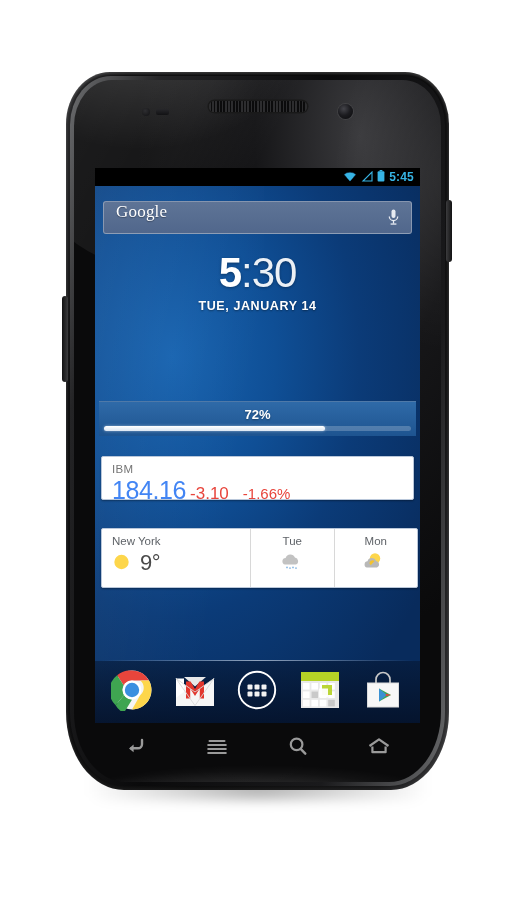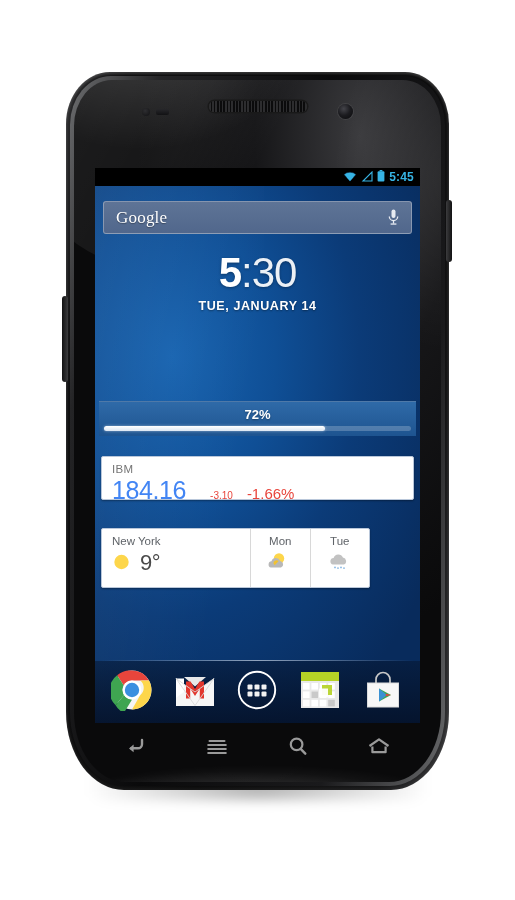--- a/index.html
+++ b/index.html
@@ -103,21 +103,21 @@
   }
   .sb-clock{font-size:12px;font-weight:bold;color:#37b4e4;letter-spacing:.2px;line-height:1;}
   .ico{display:block;}
 
   
   .searchbar{
     position:absolute;left:8px;top:33px;width:309px;height:33px;
     border-radius:3px;
     background:linear-gradient(#5e7496,#51678c);
     border:1px solid rgba(255,255,255,.30);
-    box-sizing:border-box;display:flex;align-items:center;
+    box-sizing:border-box;display:flex;
   }
   .google-logo{
     font-family:"Liberation Serif","DejaVu Serif",serif;
     font-size:17px;color:#fff;margin-left:12px;letter-spacing:.2px;
     text-shadow:0 1px 1px rgba(0,0,0,.35);
   }
   .mic-wrap{margin-left:auto;margin-right:12px;display:flex;align-items:center;}
 
   
   .clockwidget{position:absolute;left:0;top:84px;width:100%;text-align:center;color:#fff;}
@@ -148,26 +148,26 @@
 
   
   .stockwidget{
     position:absolute;left:6px;top:288px;width:313px;height:44px;
     background:#fff;border:1px solid #b9c7da;border-radius:2px;box-sizing:border-box;
     box-shadow:0 1px 2px rgba(0,0,0,.35);
   }
   .stk-sym{font-size:11.5px;color:#757575;margin:6px 0 0 10px;letter-spacing:.3px;}
   .stk-row{display:flex;align-items:baseline;margin-left:10px;margin-top:1px;}
   .stk-price{font-size:25px;font-weight:300;letter-spacing:-.4px;}
-  .stk-chg{font-size:10px;margin-left:24px;}
+  .stk-chg{font-size:17px;margin-left:4px;}
   .stk-pct{font-size:15px;margin-left:14px;}
 
   
   .weatherwidget{
-    position:absolute;left:6px;top:360px;width:269px;height:60px;
+    position:absolute;left:6px;top:360px;width:317px;height:60px;
     background:#fff;border:1px solid #b9c7da;border-radius:2px;box-sizing:border-box;
     box-shadow:0 1px 2px rgba(0,0,0,.35);display:flex;
   }
   .w-today{flex:0 0 148px;padding:6px 0 0 10px;box-sizing:border-box;}
   .w-city{font-size:11.5px;color:#5f6368;}
   .w-now{display:flex;align-items:center;margin-top:3px;}
   .w-temp{font-size:22px;color:#4a4a4a;font-weight:300;margin-left:9px;letter-spacing:-.5px;}
   .w-day{flex:1;border-left:1px solid #d8d8d8;display:flex;flex-direction:column;
     align-items:center;justify-content:flex-start;padding-top:6px;box-sizing:border-box;}
   .w-dayname{font-size:11.5px;color:#5f6368;}
@@ -281,41 +281,41 @@
           <span>
             <svg width="19" height="19" viewBox="0 0 19 19">
               <circle cx="9.5" cy="10" r="7.2" fill="#fdd64b"></circle>
             </svg>
           </span>
           <span class="w-temp">9°</span>
         </div>
       </div>
 
       <div class="w-day">
-        <div class="w-dayname">Mon</div>
-        <div class="w-dayicon">
-          <svg width="26" height="19" viewBox="0 0 26 19">
-            <circle cx="12" cy="7.5" r="5.2" fill="#fdd64b"></circle>
-            <path d="M4 16.6a3.2 3.2 0 0 1 .5-6.3 4.6 4.6 0 0 1 8.6-.4 3.5 3.5 0 0 1 .9 6.7Z" fill="#b8b8b8"></path>
-            <path d="M6.4 12.3a3.3 3.3 0 0 1 5.3-2.4l-4 4.4Z" fill="#f2c230"></path>
-          </svg>
-        </div>
-      </div>
-
-      <div class="w-day">
         <div class="w-dayname">Tue</div>
         <div class="w-dayicon">
           <svg width="26" height="19" viewBox="0 0 26 19">
             <path d="M6 13.6a3.4 3.4 0 0 1 .6-6.7 5 5 0 0 1 9.3-.4 3.7 3.7 0 0 1 .9 7.1Z" fill="#c2c2c2"></path>
             <g fill="#7fb2e0">
               <circle cx="8" cy="16.4" r=".85"></circle>
                 <circle cx="11" cy="17.1" r=".85"></circle>
               <circle cx="14" cy="16.4" r=".85"></circle>
                 <circle cx="17" cy="17.1" r=".85"></circle>
             </g>
+          </svg>
+        </div>
+      </div>
+
+      <div class="w-day">
+        <div class="w-dayname">Mon</div>
+        <div class="w-dayicon">
+          <svg width="26" height="19" viewBox="0 0 26 19">
+            <circle cx="12" cy="7.5" r="5.2" fill="#fdd64b"></circle>
+            <path d="M4 16.6a3.2 3.2 0 0 1 .5-6.3 4.6 4.6 0 0 1 8.6-.4 3.5 3.5 0 0 1 .9 6.7Z" fill="#b8b8b8"></path>
+            <path d="M6.4 12.3a3.3 3.3 0 0 1 5.3-2.4l-4 4.4Z" fill="#f2c230"></path>
           </svg>
         </div>
       </div>
     </div>
 
     <div class="dock-sep"></div>
     <div class="dock">
 
       <div class="dock-item">
         <span>

